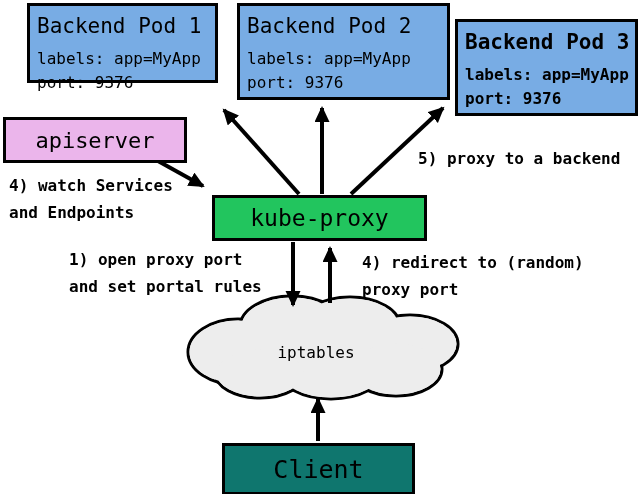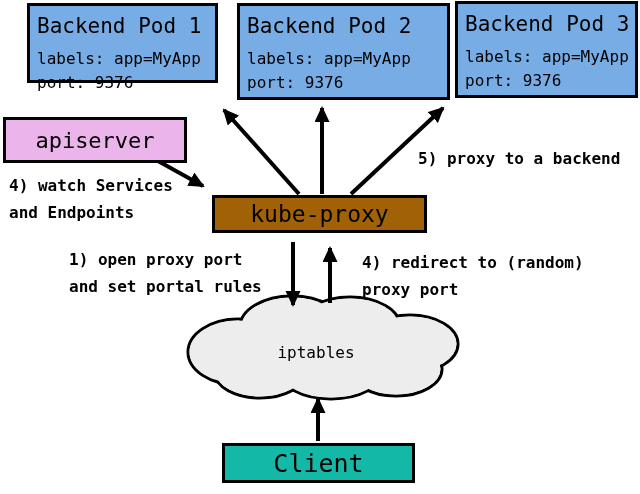--- a/index.html
+++ b/index.html
@@ -7,25 +7,25 @@
     position:relative;width:640px;height:494px;background:#ffffff;overflow:hidden;
     font-family:"DejaVu Sans Mono", monospace;color:#000;
   }
   .box{position:absolute;border:3px solid #000;box-sizing:border-box;}
   .pod{background:#78ACE4;padding:5px 0 0 7px;}
   .pod-title{font-size:21px;line-height:30px;white-space:nowrap;}
   .pod-line{font-size:16px;line-height:24px;white-space:nowrap;}
   .pod-line.first{margin-top:6px;}
   #pod1{left:27px;top:3px;width:191px;height:80px;}
   #pod2{left:237px;top:3px;width:213px;height:97px;}
-  #pod3{left:455px;top:1px;width:183px;height:97px;}
+  #pod3{left:455px;top:19px;width:183px;height:97px;font-weight:bold;}
   .node{display:flex;align-items:center;justify-content:center;white-space:nowrap;}
   #apiserver{left:3px;top:117px;width:184px;height:46px;background:#EBB5EB;font-size:22px;}
-  #kubeproxy{left:212px;top:195px;width:215px;height:38px;background:#a16207;font-size:23px;}
-  #client{left:222px;top:443px;width:193px;height:40px;background:#14b8a6;font-size:25px;}
+  #kubeproxy{left:212px;top:195px;width:215px;height:46px;background:#22c55e;font-size:23px;}
+  #client{left:222px;top:443px;width:193px;height:52px;background:#0f766e;font-size:25px;}
   .note{position:absolute;font-weight:bold;font-size:16px;line-height:27px;white-space:nowrap;}
   #note1{left:9px;top:172px;}
   #note2{left:69px;top:246px;}
   #note3{left:329px;top:411px;}
   #note4{left:362px;top:249px;}
   #note5{left:418px;top:145px;text-align:right;}
   #iptables-label{position:absolute;left:246px;top:343px;width:140px;text-align:center;
     font-size:16px;font-weight:normal;}
   #diagram-svg{position:absolute;left:0;top:0;pointer-events:none;}
 </style>

